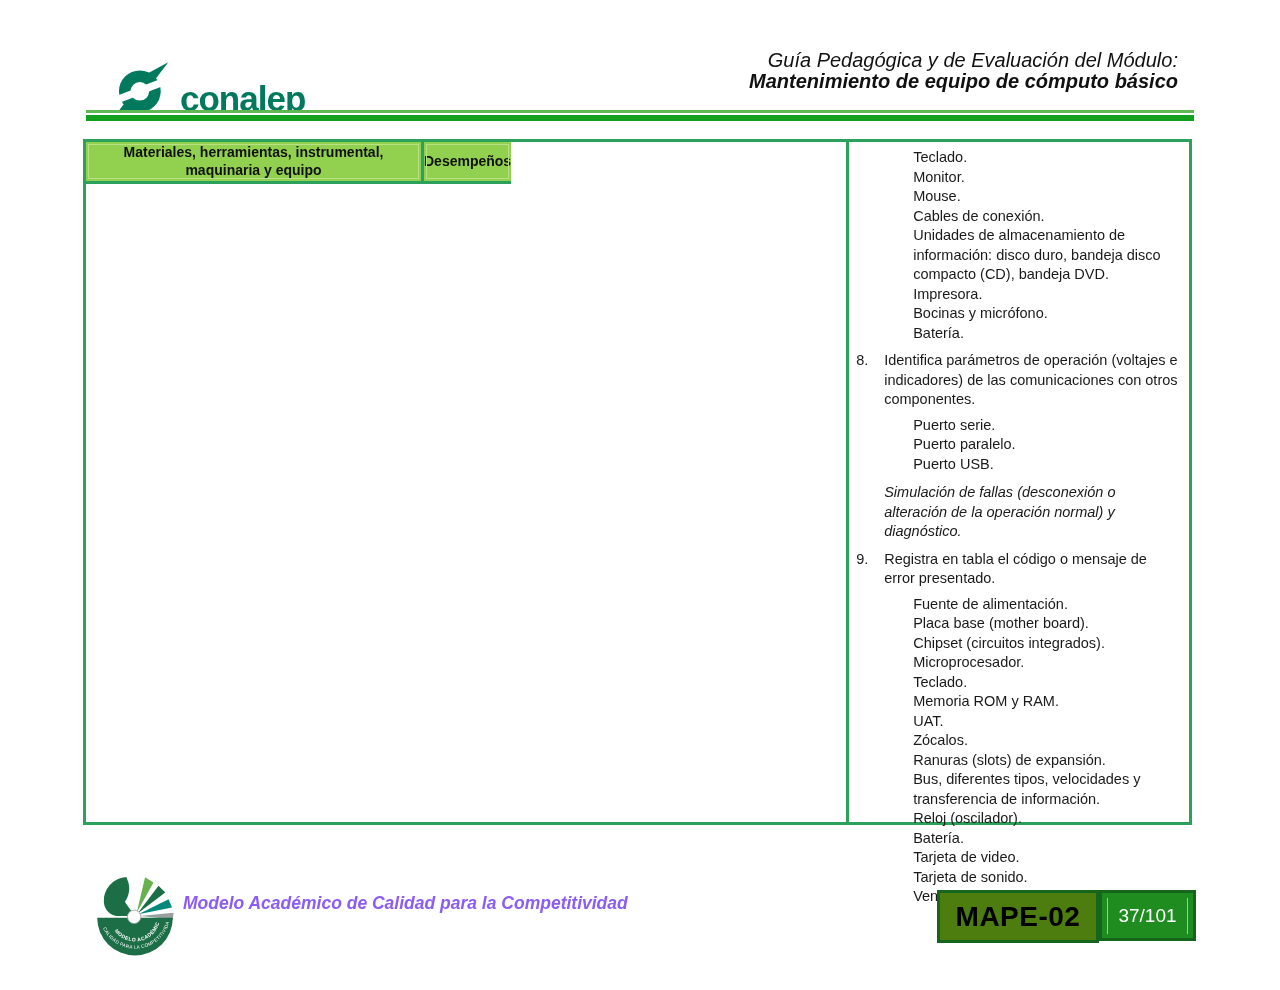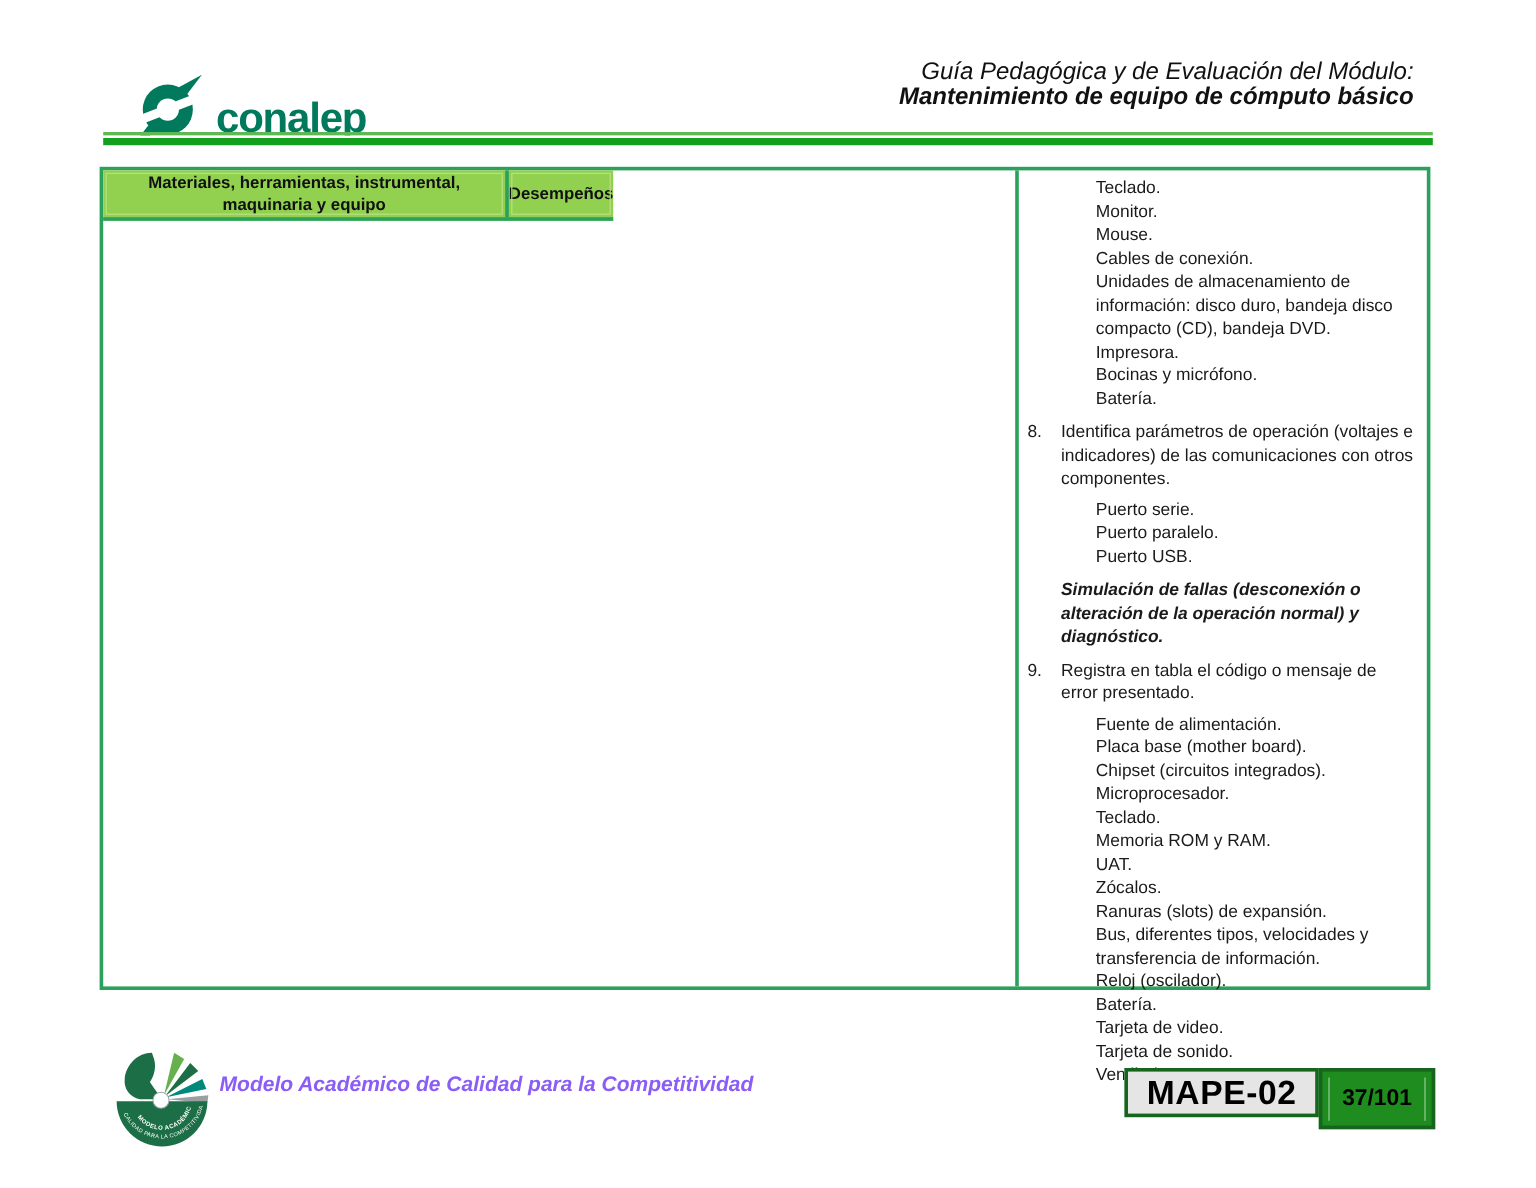--- a/index.html
+++ b/index.html
@@ -28,30 +28,30 @@
   .th-right { flex:1; }
   .t-body { display:flex; flex:1; }
   .col-left { width:338px; border-right:3px solid #2ba15c; }
   .col-right { flex:1; padding:6px 10px 0 0; font-size:14.5px; line-height:19.5px; }
 
   .item { white-space:normal; }
   .item-sub { margin-left:64px; }
   .item-num { display:flex; margin-left:7px; margin-top:8px; }
   .item-num .num { width:28px; flex:none; }
   .item-num .txt { flex:1; }
-  .item-heading { margin-left:35px; margin-top:9px; font-weight:bold; font-style:italic; }
+  .item-heading { margin-left:35px; margin-top:9px; font-weight:normal; font-style:italic; }
   .item-num + .item-sub, .item-heading + .item-sub { margin-top:6px; }
 
   
   .seal { position:absolute; left:93px; top:872px; }
   .motto { position:absolute; left:183px; top:893px; font-size:17.5px; font-weight:bold; font-style:italic; color:#8b5cf6; }
 
-  .code-box { position:absolute; left:937px; top:890px; width:162px; height:41px; background:#e5e5e5; border:3px solid #16651d; display:flex; align-items:center; justify-content:center; font-size:28px; font-weight:bold; color:#000; letter-spacing:0.5px; }
+  .code-box { position:absolute; left:937px; top:890px; width:162px; height:53px; background:#4d7c0f; border:3px solid #16651d; display:flex; align-items:center; justify-content:center; font-size:28px; font-weight:bold; color:#000; letter-spacing:0.5px; }
   .page-box { position:absolute; left:1099px; top:890px; width:97px; height:51px; background:#1f8c1f; border:3px solid #16651d; display:flex; align-items:center; justify-content:center; }
-  .page-box-inner { border-left:1px solid rgba(255,255,255,0.55); border-right:1px solid rgba(255,255,255,0.55); padding:7px 10px; font-size:19px; font-weight:bold; color:#000000; }
+  .page-box-inner { border-left:1px solid rgba(255,255,255,0.55); border-right:1px solid rgba(255,255,255,0.55); padding:7px 10px; font-size:19px; font-weight:normal; color:#ffffff; }
 </style>
 </head>
 <body>
 
 <div class="page">
 
   <div class="brand">
     <svg width="66" height="58" viewBox="0 0 100 100">
       <g>
         <circle cx="48" cy="54" r="36" fill="#00795c"></circle>

